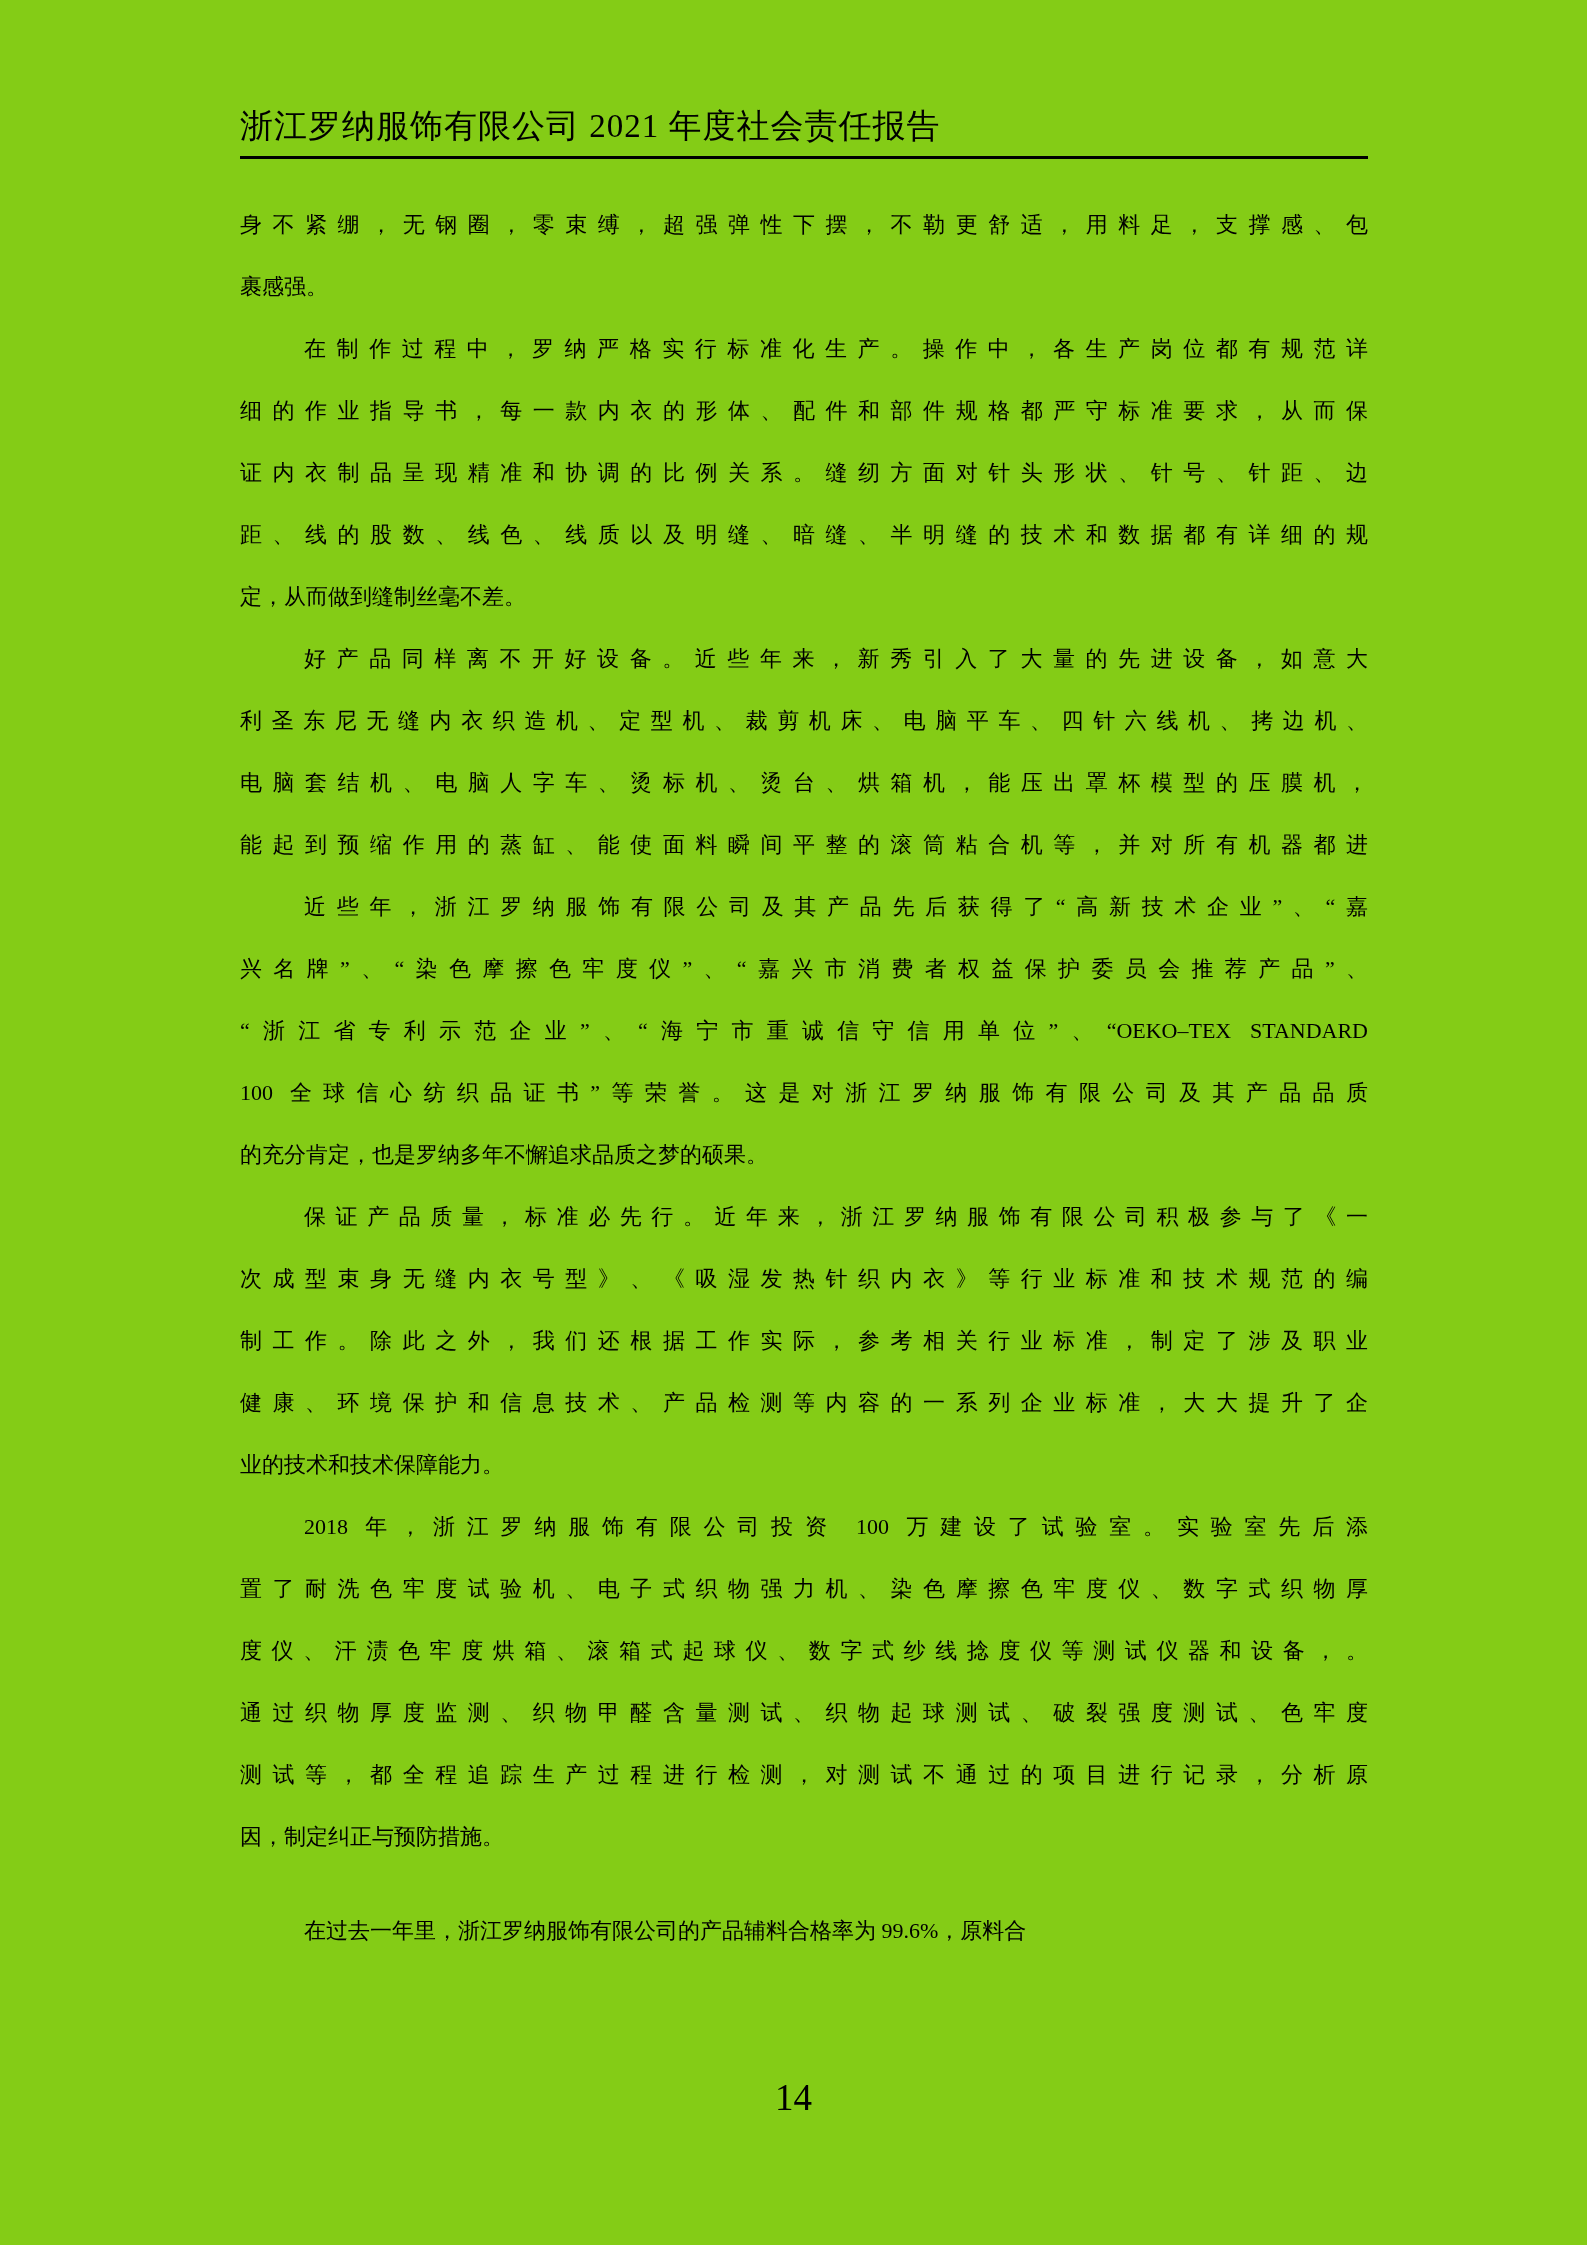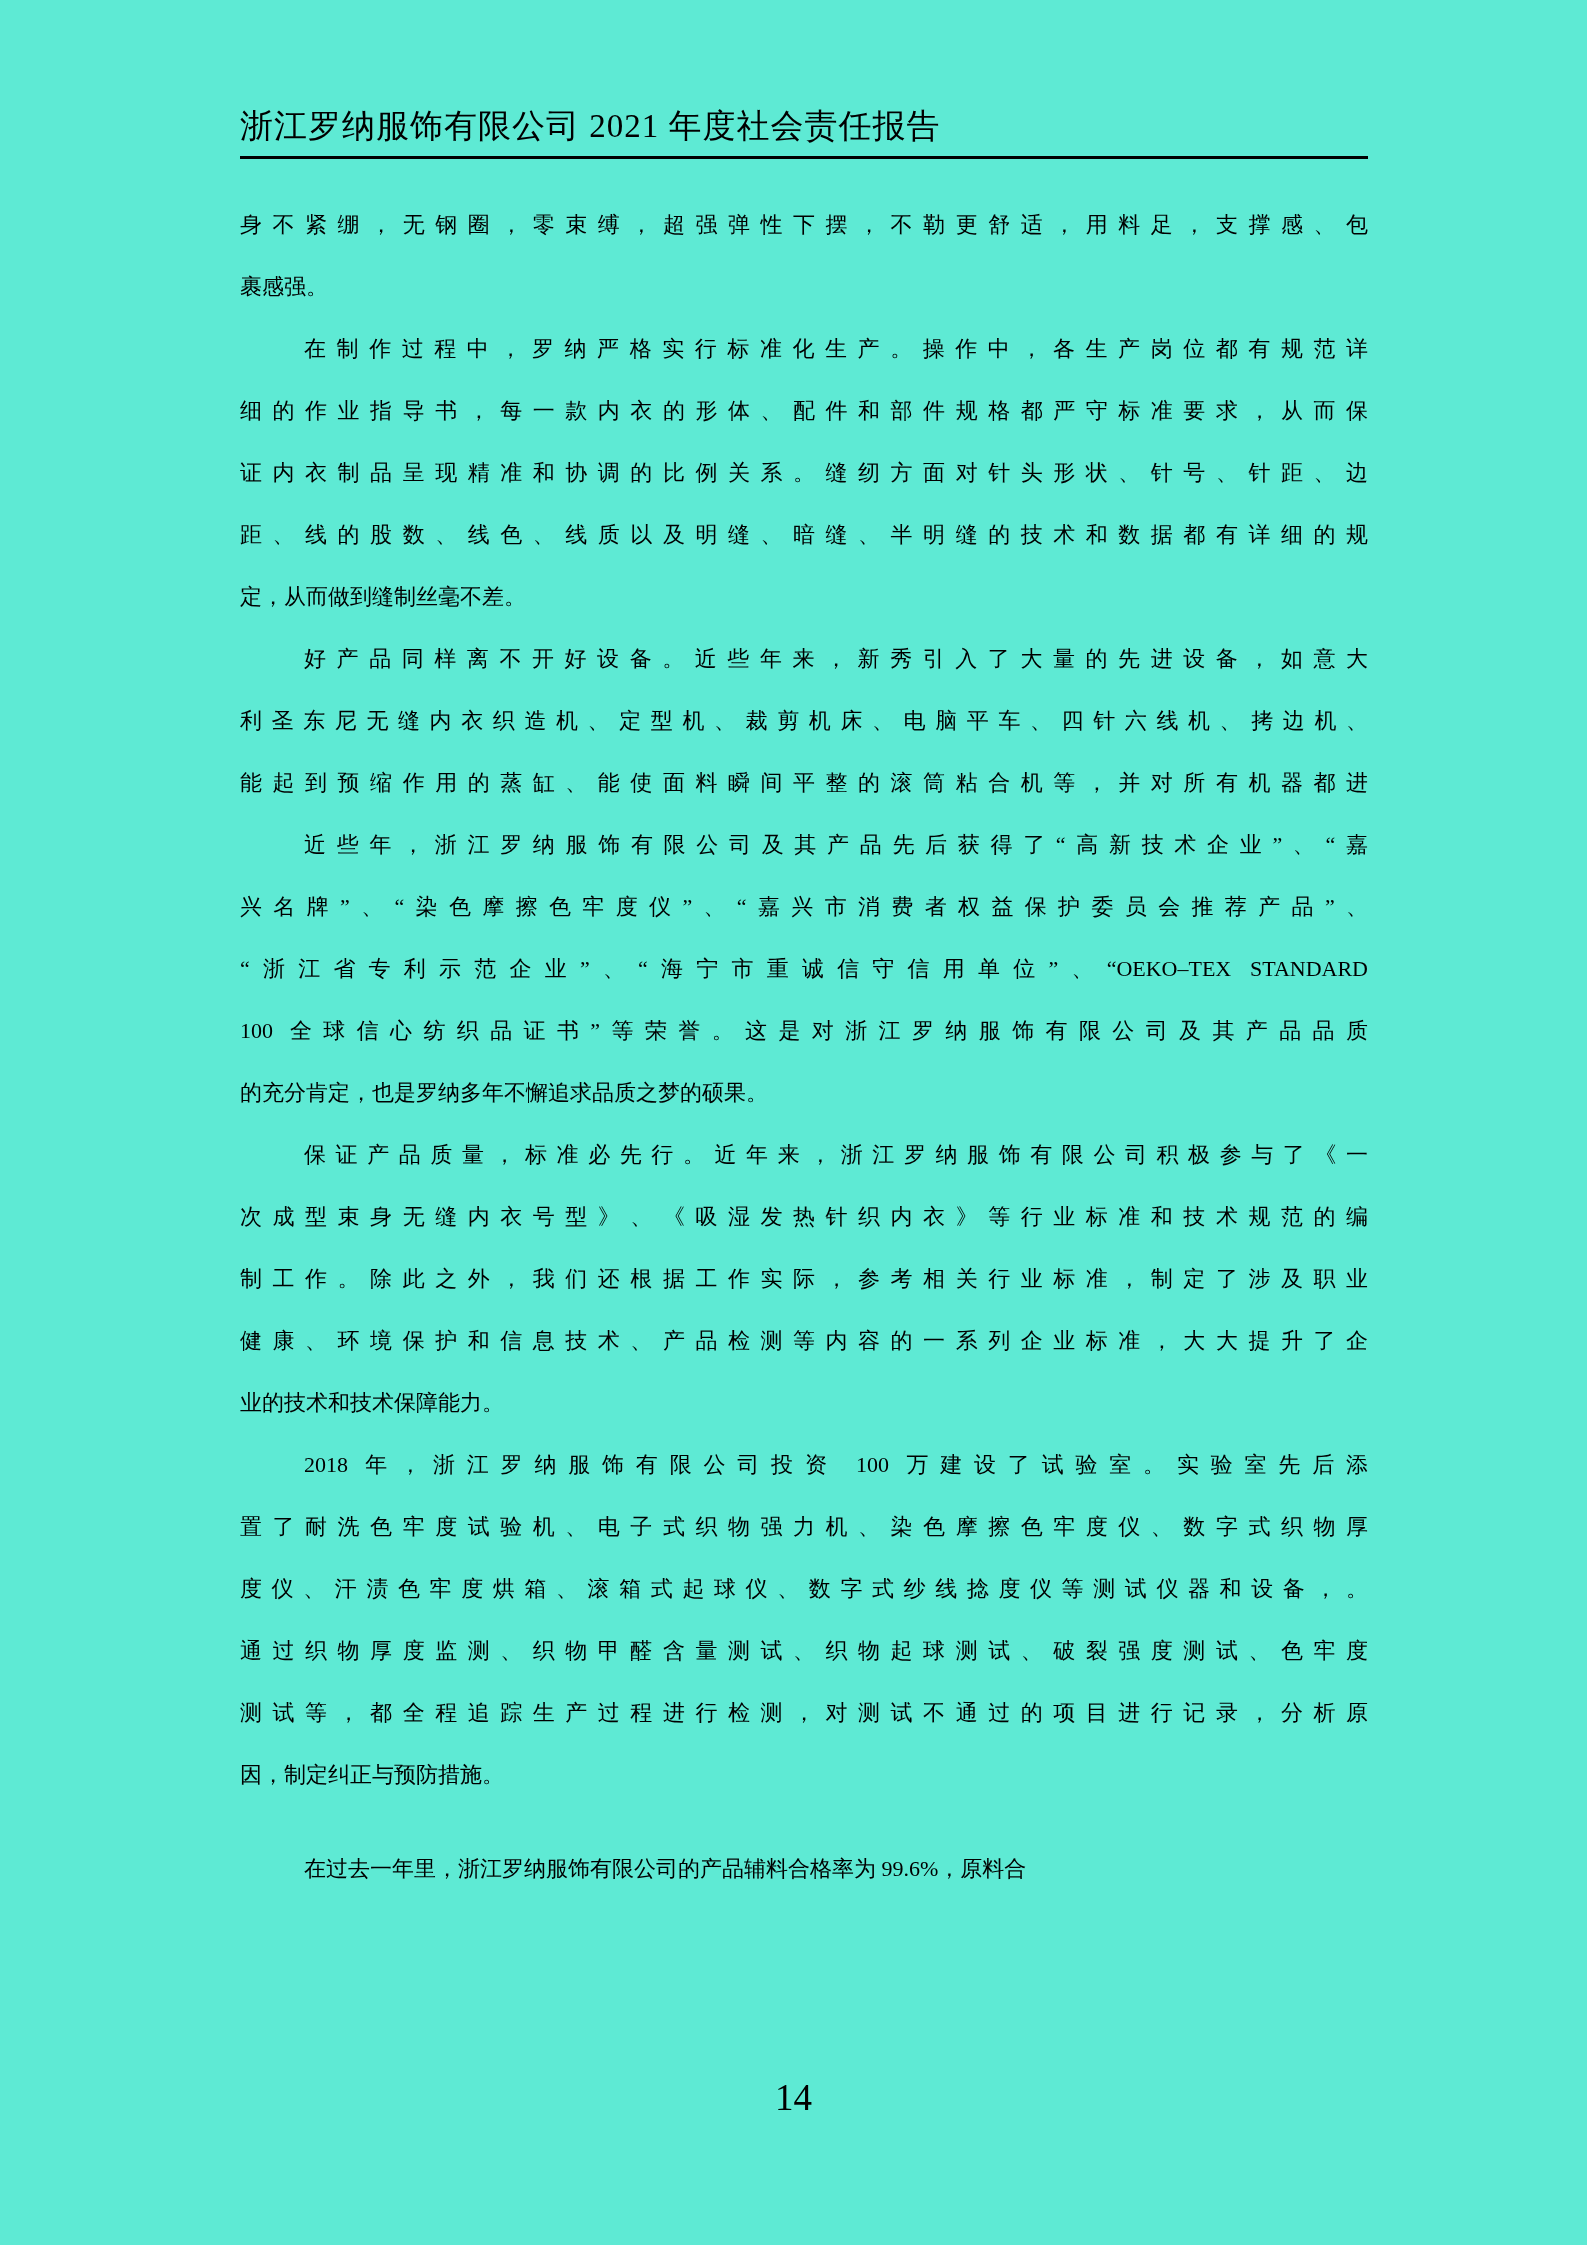--- a/index.html
+++ b/index.html
@@ -4,21 +4,21 @@
 <style>
   html, body {
     margin: 0;
     padding: 0;
     background: #ffffff;
   }
   .page {
     position: relative;
     width: 1587px;
     height: 2245px;
-    background: #5eead4;
+    background: #84cc16;
     color: #000000;
     font-family: "Liberation Serif", "DejaVu Serif", serif;
     overflow: hidden;
   }
   .header-title {
     position: absolute;
     left: 240px;
     top: 106px;
     width: 1128px;
     font-size: 33px;
@@ -82,20 +82,21 @@
   <div class="body-text" id="body-lines">
       <div class="line full">身不紧绷，无钢圈，零束缚，超强弹性下摆，不勒更舒适，用料足，支撑感、包</div>
       <div class="line">裹感强。</div>
       <div class="line full indent">在制作过程中，罗纳严格实行标准化生产。操作中，各生产岗位都有规范详</div>
       <div class="line full">细的作业指导书，每一款内衣的形体、配件和部件规格都严守标准要求，从而保</div>
       <div class="line full">证内衣制品呈现精准和协调的比例关系。缝纫方面对针头形状、针号、针距、边</div>
       <div class="line full">距、线的股数、线色、线质以及明缝、暗缝、半明缝的技术和数据都有详细的规</div>
       <div class="line">定，从而做到缝制丝毫不差。</div>
       <div class="line full indent">好产品同样离不开好设备。近些年来，新秀引入了大量的先进设备，如意大</div>
       <div class="line full">利圣东尼无缝内衣织造机、定型机、裁剪机床、电脑平车、四针六线机、拷边机、</div>
+      <div class="line full">电脑套结机、电脑人字车、烫标机、烫台、烘箱机，能压出罩杯模型的压膜机，</div>
       <div class="line full">能起到预缩作用的蒸缸、能使面料瞬间平整的滚筒粘合机等，并对所有机器都进</div>
       <div class="line full indent">近些年，浙江罗纳服饰有限公司及其产品先后获得了“高新技术企业”、“嘉</div>
       <div class="line full">兴名牌”、“染色摩擦色牢度仪”、“嘉兴市消费者权益保护委员会推荐产品”、</div>
       <div class="line full">“浙江省专利示范企业”、“海宁市重诚信守信用单位”、“OEKO–TEX STANDARD</div>
       <div class="line full">100 全球信心纺织品证书”等荣誉。这是对浙江罗纳服饰有限公司及其产品品质</div>
       <div class="line">的充分肯定，也是罗纳多年不懈追求品质之梦的硕果。</div>
       <div class="line full indent">保证产品质量，标准必先行。近年来，浙江罗纳服饰有限公司积极参与了《一</div>
       <div class="line full">次成型束身无缝内衣号型》、《吸湿发热针织内衣》等行业标准和技术规范的编</div>
       <div class="line full">制工作。除此之外，我们还根据工作实际，参考相关行业标准，制定了涉及职业</div>
       <div class="line full">健康、环境保护和信息技术、产品检测等内容的一系列企业标准，大大提升了企</div>

